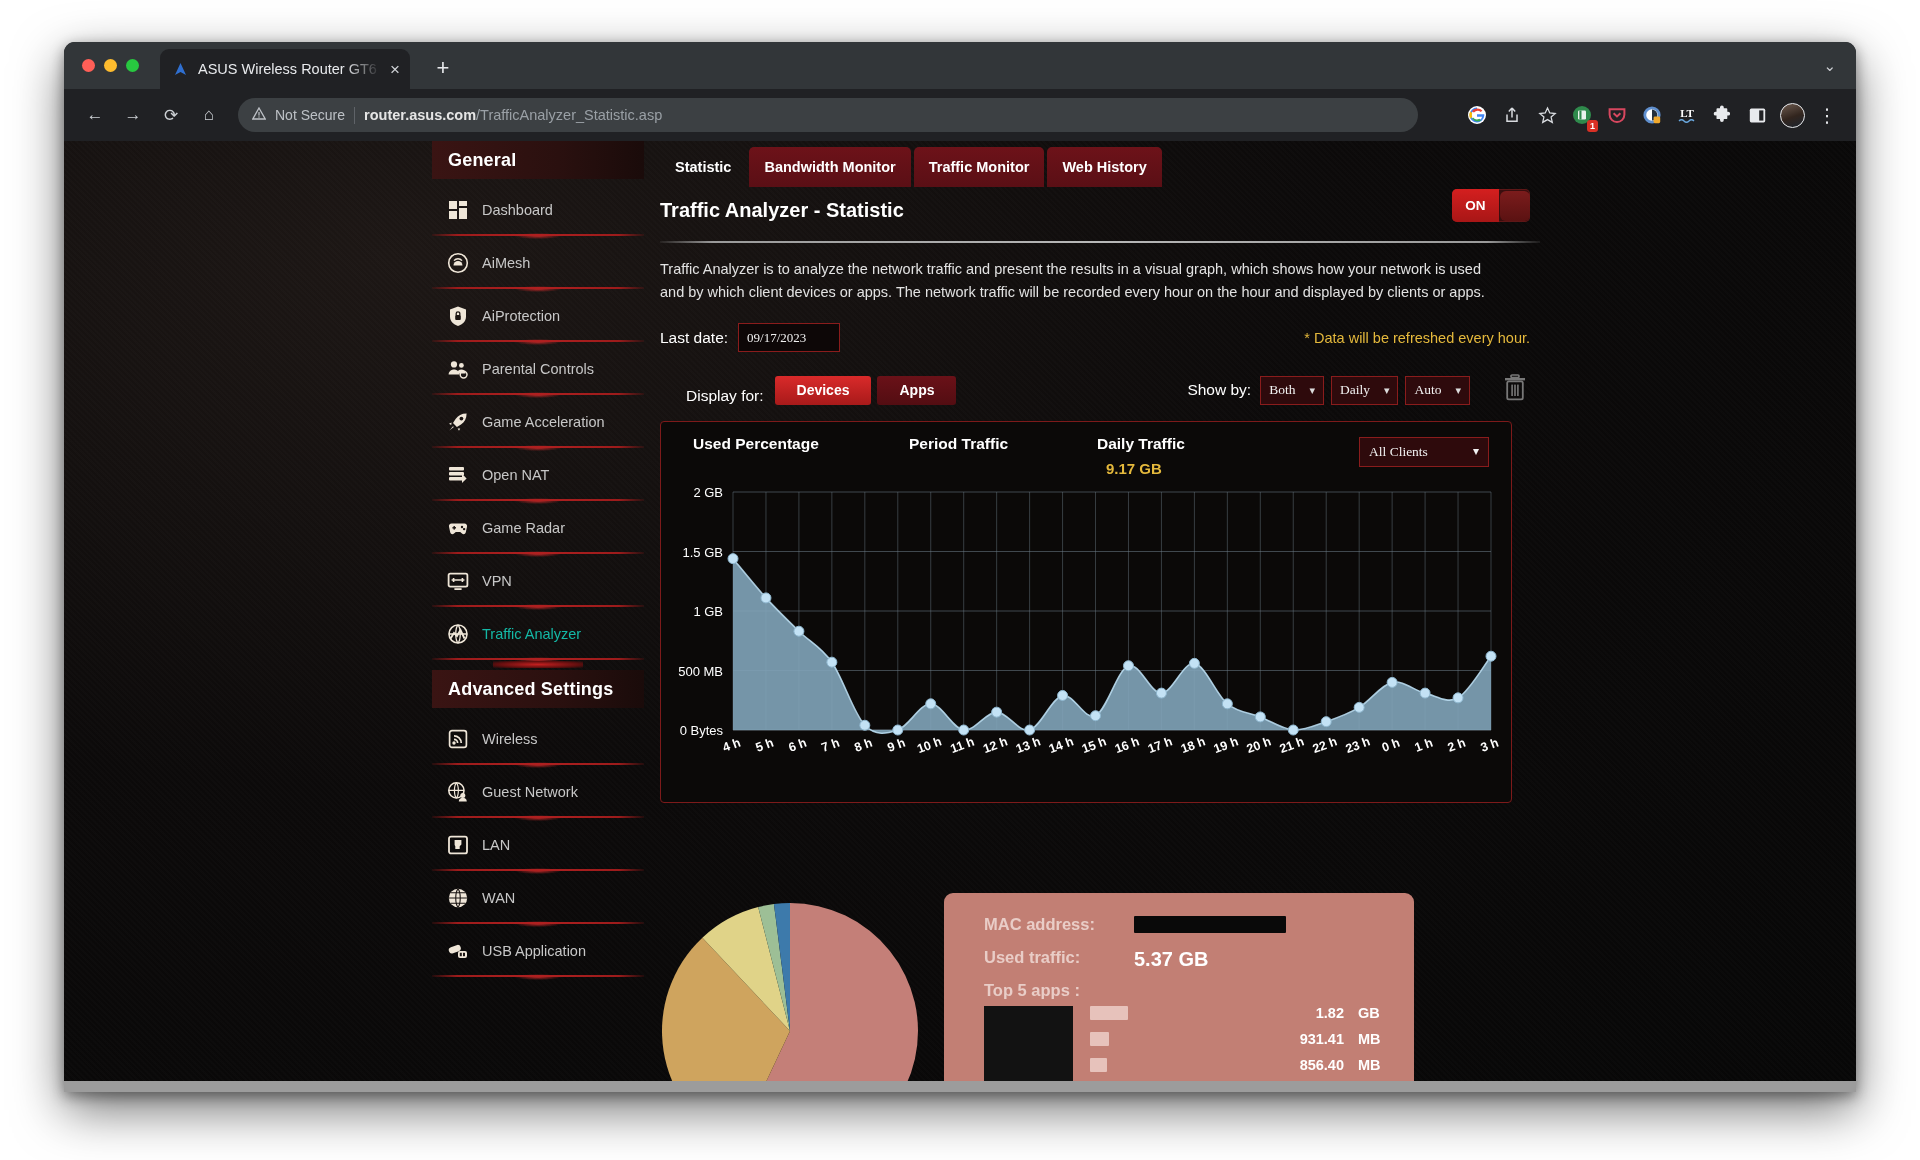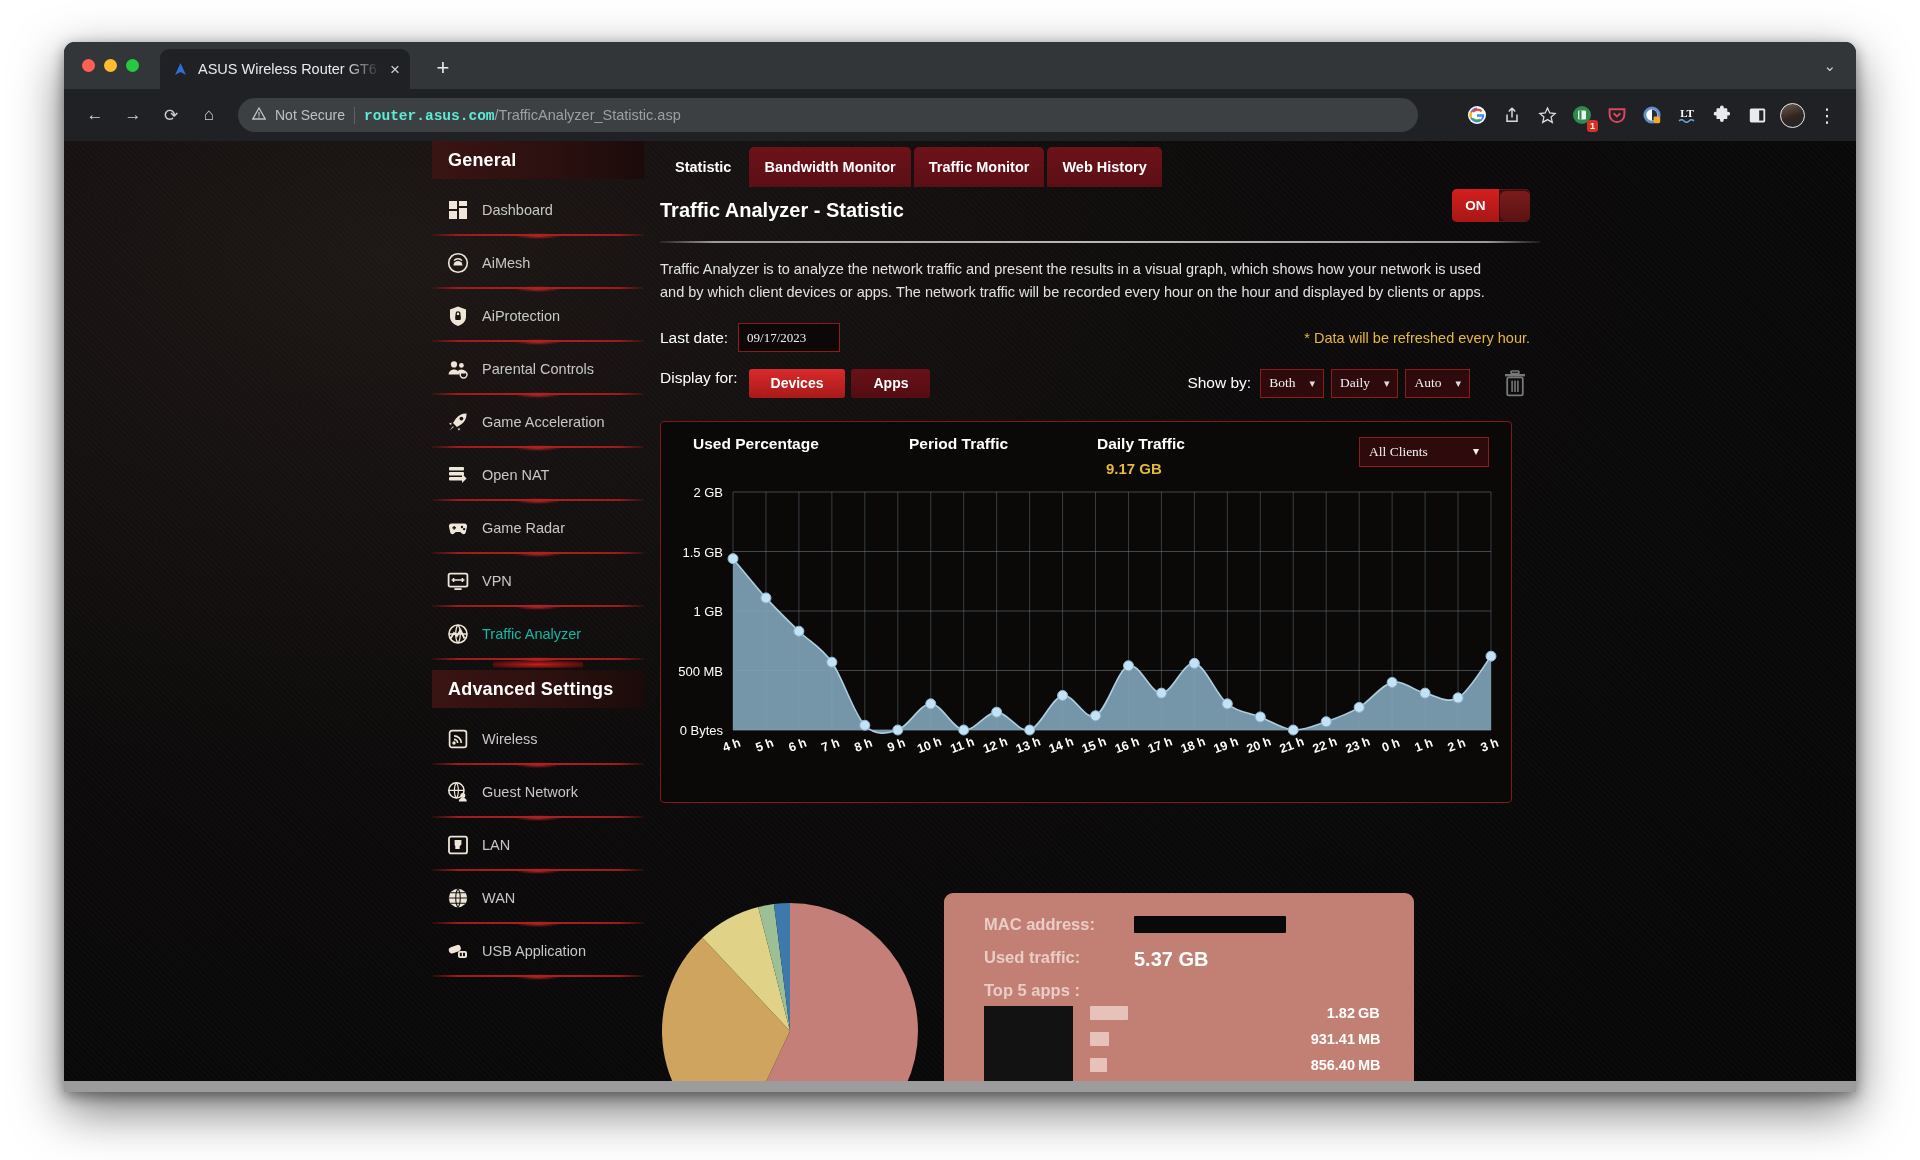--- a/index.html
+++ b/index.html
@@ -66,21 +66,21 @@
   }
   #url-pill {
     margin-left:8px; height:34px; flex:1 1 auto; max-width:1180px;
     background:#3c4043; border-radius:17px;
     display:flex; align-items:center; padding:0 14px; gap:9px;
   }
   #not-secure-icon { color:#bdc1c6; font-size:13px; }
   #not-secure-label { color:#bdc1c6; font-size:14px; }
   #url-divider { width:1px; height:17px; background:#5f6368; }
   #url-text { font-size:14.5px; white-space:nowrap; overflow:hidden; }
-  #url-text .host { color:#5eead4; font-weight:bold;font-family:Liberation Mono, monospace; }
+  #url-text .host { color:#e5e5e5; font-weight:bold; }
   #url-text .path { color:#9aa0a6; }
   #toolbar-icons { margin-left:auto; display:flex; align-items:center; gap:5px; padding-left:12px; }
   .tb-icon { width:30px; height:30px; display:flex; align-items:center; justify-content:center; cursor:pointer; position:relative; }
   #ext-badge {
     position:absolute; right:-1px; bottom:-2px; background:#d93025; color:#fff;
     font-size:9px; font-weight:bold; border-radius:3px; padding:0 3px; line-height:12px;
   }
   #avatar-icon { width:25px; height:25px; border-radius:50%; background:linear-gradient(160deg,#6d5b50 0%,#32251e 55%,#1b2430 100%); border:1.5px solid #e8eaed; }
 
   
@@ -178,21 +178,21 @@
 
   #date-row { margin-top:16px; position:relative; height:34px; display:flex; align-items:center; gap:10px; }
   #date-label { color:#fff; font-size:15.5px; }
   #date-input {
     width:102px; height:29px; background:#0d0707; border:1.5px solid #8a1c1c;
     color:#f0f0f0; font-size:13px; display:flex; align-items:center; padding-left:8px;
     font-family:"Liberation Serif", serif;
   }
   #refresh-note { position:absolute; right:10px; color:#e5b93c; font-size:14.5px; }
 
-  #controls-row { margin-top:14px; position:relative; height:36px; display:flex; align-items:flex-start; }
+  #controls-row { margin-top:14px; position:relative; height:36px; display:flex; align-items:flex-end;margin-left:26px; }
   #display-label { color:#fff; font-size:15.5px; margin-right:11px; }
   .seg {
     height:29px; padding:0 22px; display:flex; align-items:center; justify-content:center;
     color:#fff; font-size:14px; font-weight:bold; cursor:pointer; border-radius:3px;
   }
   .seg.on { background:linear-gradient(180deg,#d92a2a 0%,#a81a1a 100%); }
   .seg.off { background:linear-gradient(180deg,#6a1118 0%,#530d12 100%); margin-left:6px; }
   #showby-group { position:absolute; right:70px; display:flex; align-items:center; gap:7px; }
   #showby-label { color:#fff; font-size:15.5px; margin-right:2px; }
   .ddl {
@@ -242,21 +242,21 @@
   #dl-mac { left:40px; top:22px; }
   #dl-used { left:40px; top:55px; }
   #dl-top5 { left:40px; top:88px; }
   #mac-redacted { position:absolute; left:190px; top:23px; width:152px; height:17px; background:#090909; border-radius:1px; }
   #used-traffic-value { position:absolute; left:190px; top:55px; color:#ffffff; font-size:20px; font-weight:bold; }
   #apps-redacted { position:absolute; left:40px; top:113px; width:89px; height:86px; background:#121212; }
   #apps-list { position:absolute; left:146px; top:110px; width:300px; }
   .app-row { height:20px; display:flex; align-items:center; margin-bottom:6px; }
   .app-row .abar { background:#e7c2bb; height:14px; border-radius:1px; }
   .app-row .aval { margin-left:auto; color:#fff; font-size:14.5px; font-weight:bold; }
-  .app-row .aunit { color:#fff; font-size:14.5px; font-weight:bold; width:32px; text-align:left; margin-left:3px; }
+  .app-row .aunit { color:#fff; font-size:14.5px; font-weight:bold; width:32px; text-align:left; margin-left:14px; }
 
   
   #page-scroll-strip { position:absolute; left:0; bottom:0; width:100%; height:11px; background:#9c9c9c; z-index:6; }
 </style>
 </head>
 <body>
 
 <div id="browser-window">
 
   <div id="tab-strip">

